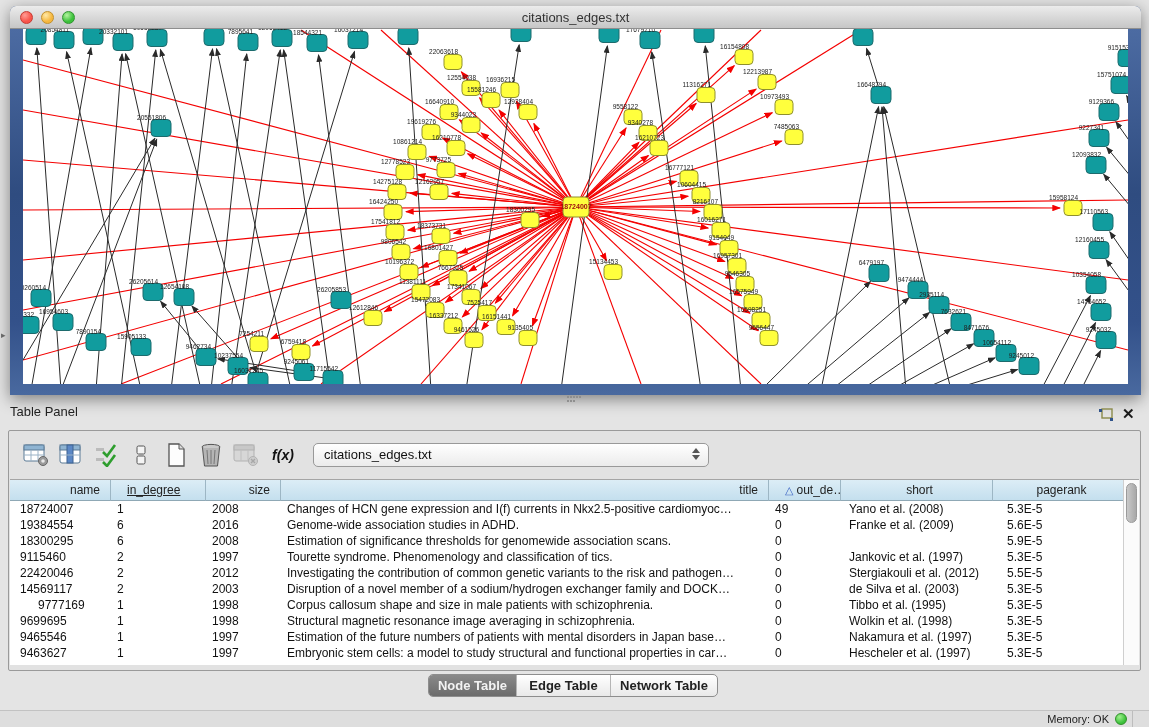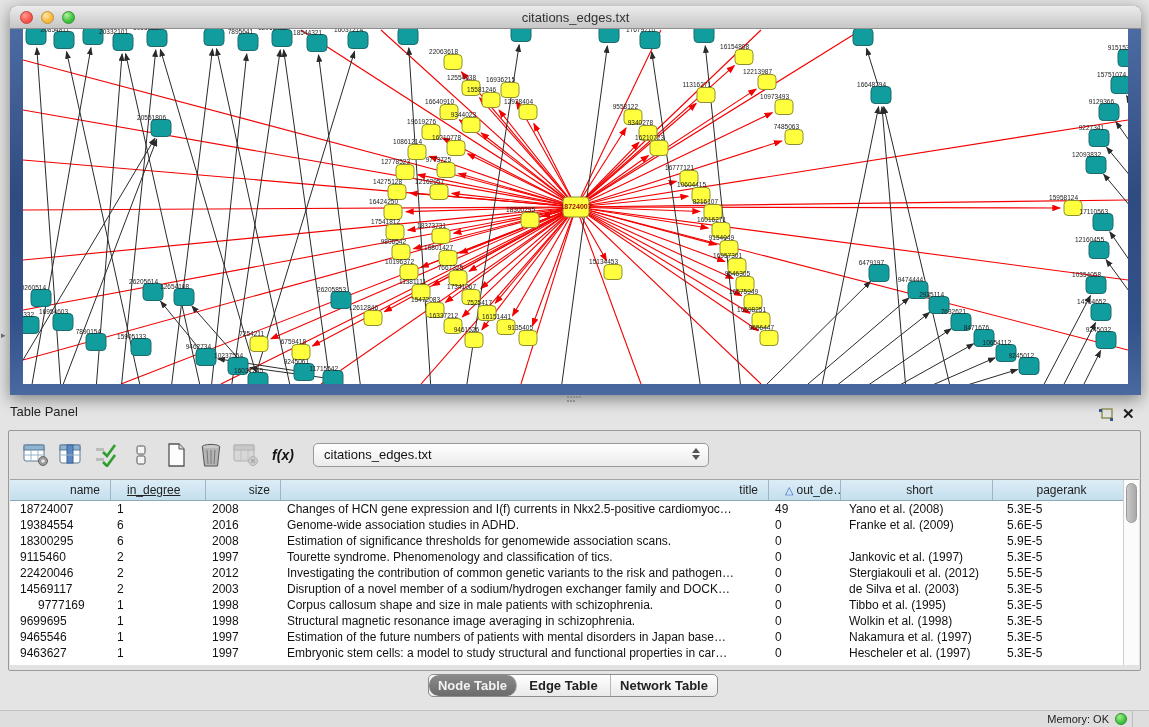--- a/index.html
+++ b/index.html
@@ -58,21 +58,21 @@
   .vscroll { position:absolute; right:0; top:0; width:16px; height:186px; background:#fbfbfb; border-left:1px solid #cfcfcf; }
   .vthumb { position:absolute; left:2px; top:3px; width:11px; height:40px; border-radius:6px;
     background:linear-gradient(90deg,#c9c9c9,#a8a8a8); border:1px solid #9a9a9a; }
 
   
   .tabs { position:absolute; left:428px; top:674px; height:23px; display:flex;
     border:1px solid #8d8d8d; border-radius:5px; overflow:hidden; background:linear-gradient(#ffffff,#e9e9e9); }
   .tab { font-size:13px; font-weight:bold; color:#222; display:flex; align-items:center; justify-content:center;
     border-right:1px solid #b5b5b5; }
   .tab:last-child { border-right:none; }
-  .tab.active { background:linear-gradient(#8a8a8a,#6b6b6b); color:#f3f3f3;border-radius:10px; }
+  .tab.active { background:linear-gradient(#8a8a8a,#6b6b6b); color:#f3f3f3; }
 
   
   .statusbar { position:absolute; left:0; bottom:0; width:1149px; height:17px; background:#dedede;
     border-top:1px solid #c2c2c2; }
   .mem { position:absolute; right:40px; top:2px; font-size:11px; color:#222; }
   .memdot { position:absolute; right:22px; top:2px; width:12px; height:12px; border-radius:50%;
     background:radial-gradient(circle at 35% 30%, #9ff08c, #3cc13b 65%); border:1px solid #2e8f27; }
   .statussep { position:absolute; right:16px; top:0; width:1px; height:17px; background:#bdbdbd; }
 </style>
 </head>

